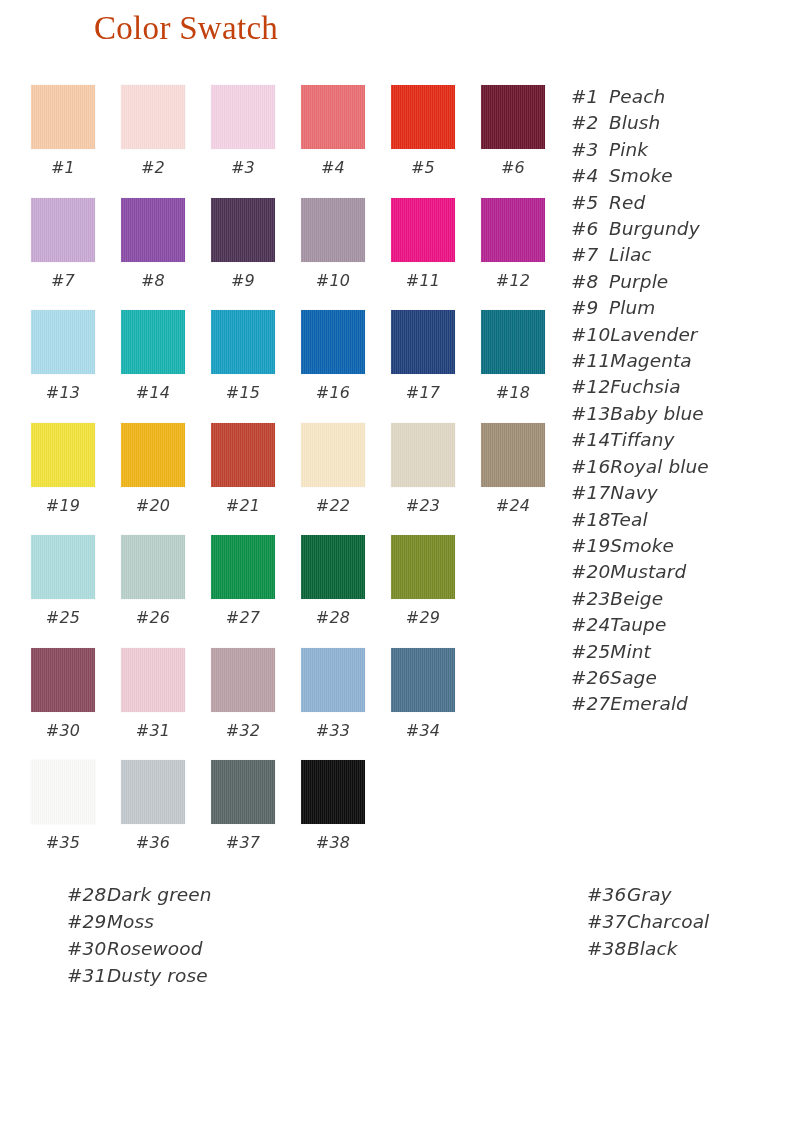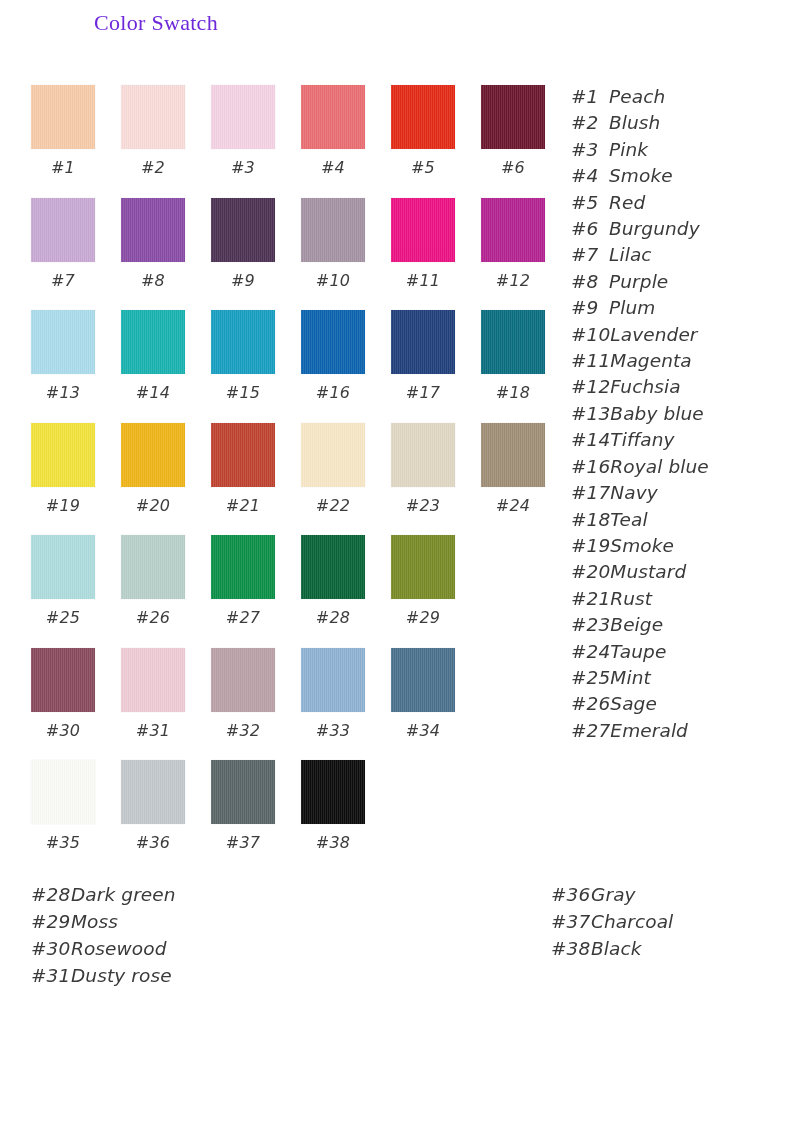--- a/index.html
+++ b/index.html
@@ -16,24 +16,24 @@
     font-family: "DejaVu Sans", sans-serif;
     -webkit-font-smoothing: antialiased;
   }
 
   
   #page-title {
     position: absolute;
     left: 94px;
     top: 10px;
     font-family: "Liberation Serif", "DejaVu Serif", serif;
-    font-size: 22px;
+    font-size: 33px;
     font-weight: 400;
     letter-spacing: 0.3px;
-    color: #6d28d9;
+    color: #c2410c;
     white-space: nowrap;
   }
 
   
   #swatch-grid {
     position: absolute;
     left: 31px;
     top: 85px;
     width: 520px;
     height: 790px;
@@ -105,20 +105,21 @@
   }
   .legend-col {
     position: absolute;
     top: 0;
   }
   #legend-col-1 { left: 31px;  }
   #legend-col-2 { left: 291px; }
   #legend-col-3 { left: 551px; }
   .legend-col .legend-line {
     line-height: 27px;
+    margin-left: 36px;
   }
   .legend-col .lg-num {
     min-width: 40px;
   }
 </style>
 </head>
 <body>
 
 <div id="page-title">Color Swatch</div>
 
@@ -290,21 +291,20 @@
     <div class="legend-line"><span class="lg-num">#10</span><span>Lavender</span></div>
     <div class="legend-line"><span class="lg-num">#11</span><span>Magenta</span></div>
     <div class="legend-line"><span class="lg-num">#12</span><span>Fuchsia</span></div>
     <div class="legend-line"><span class="lg-num">#13</span><span>Baby blue</span></div>
     <div class="legend-line"><span class="lg-num">#14</span><span>Tiffany</span></div>
     <div class="legend-line"><span class="lg-num">#16</span><span>Royal blue</span></div>
     <div class="legend-line"><span class="lg-num">#17</span><span>Navy</span></div>
     <div class="legend-line"><span class="lg-num">#18</span><span>Teal</span></div>
     <div class="legend-line"><span class="lg-num">#19</span><span>Smoke</span></div>
     <div class="legend-line"><span class="lg-num">#20</span><span>Mustard</span></div>
-    <div class="legend-line"><span class="lg-num">#21</span><span>Rust</span></div>
     <div class="legend-line"><span class="lg-num">#23</span><span>Beige</span></div>
     <div class="legend-line"><span class="lg-num">#24</span><span>Taupe</span></div>
     <div class="legend-line"><span class="lg-num">#25</span><span>Mint</span></div>
     <div class="legend-line"><span class="lg-num">#26</span><span>Sage</span></div>
     <div class="legend-line"><span class="lg-num">#27</span><span>Emerald</span></div>
   </div>
 
 <div id="legend-bottom">
   <div class="legend-col" id="legend-col-1">
       <div class="legend-line"><span class="lg-num">#28</span><span>Dark green</span></div>

